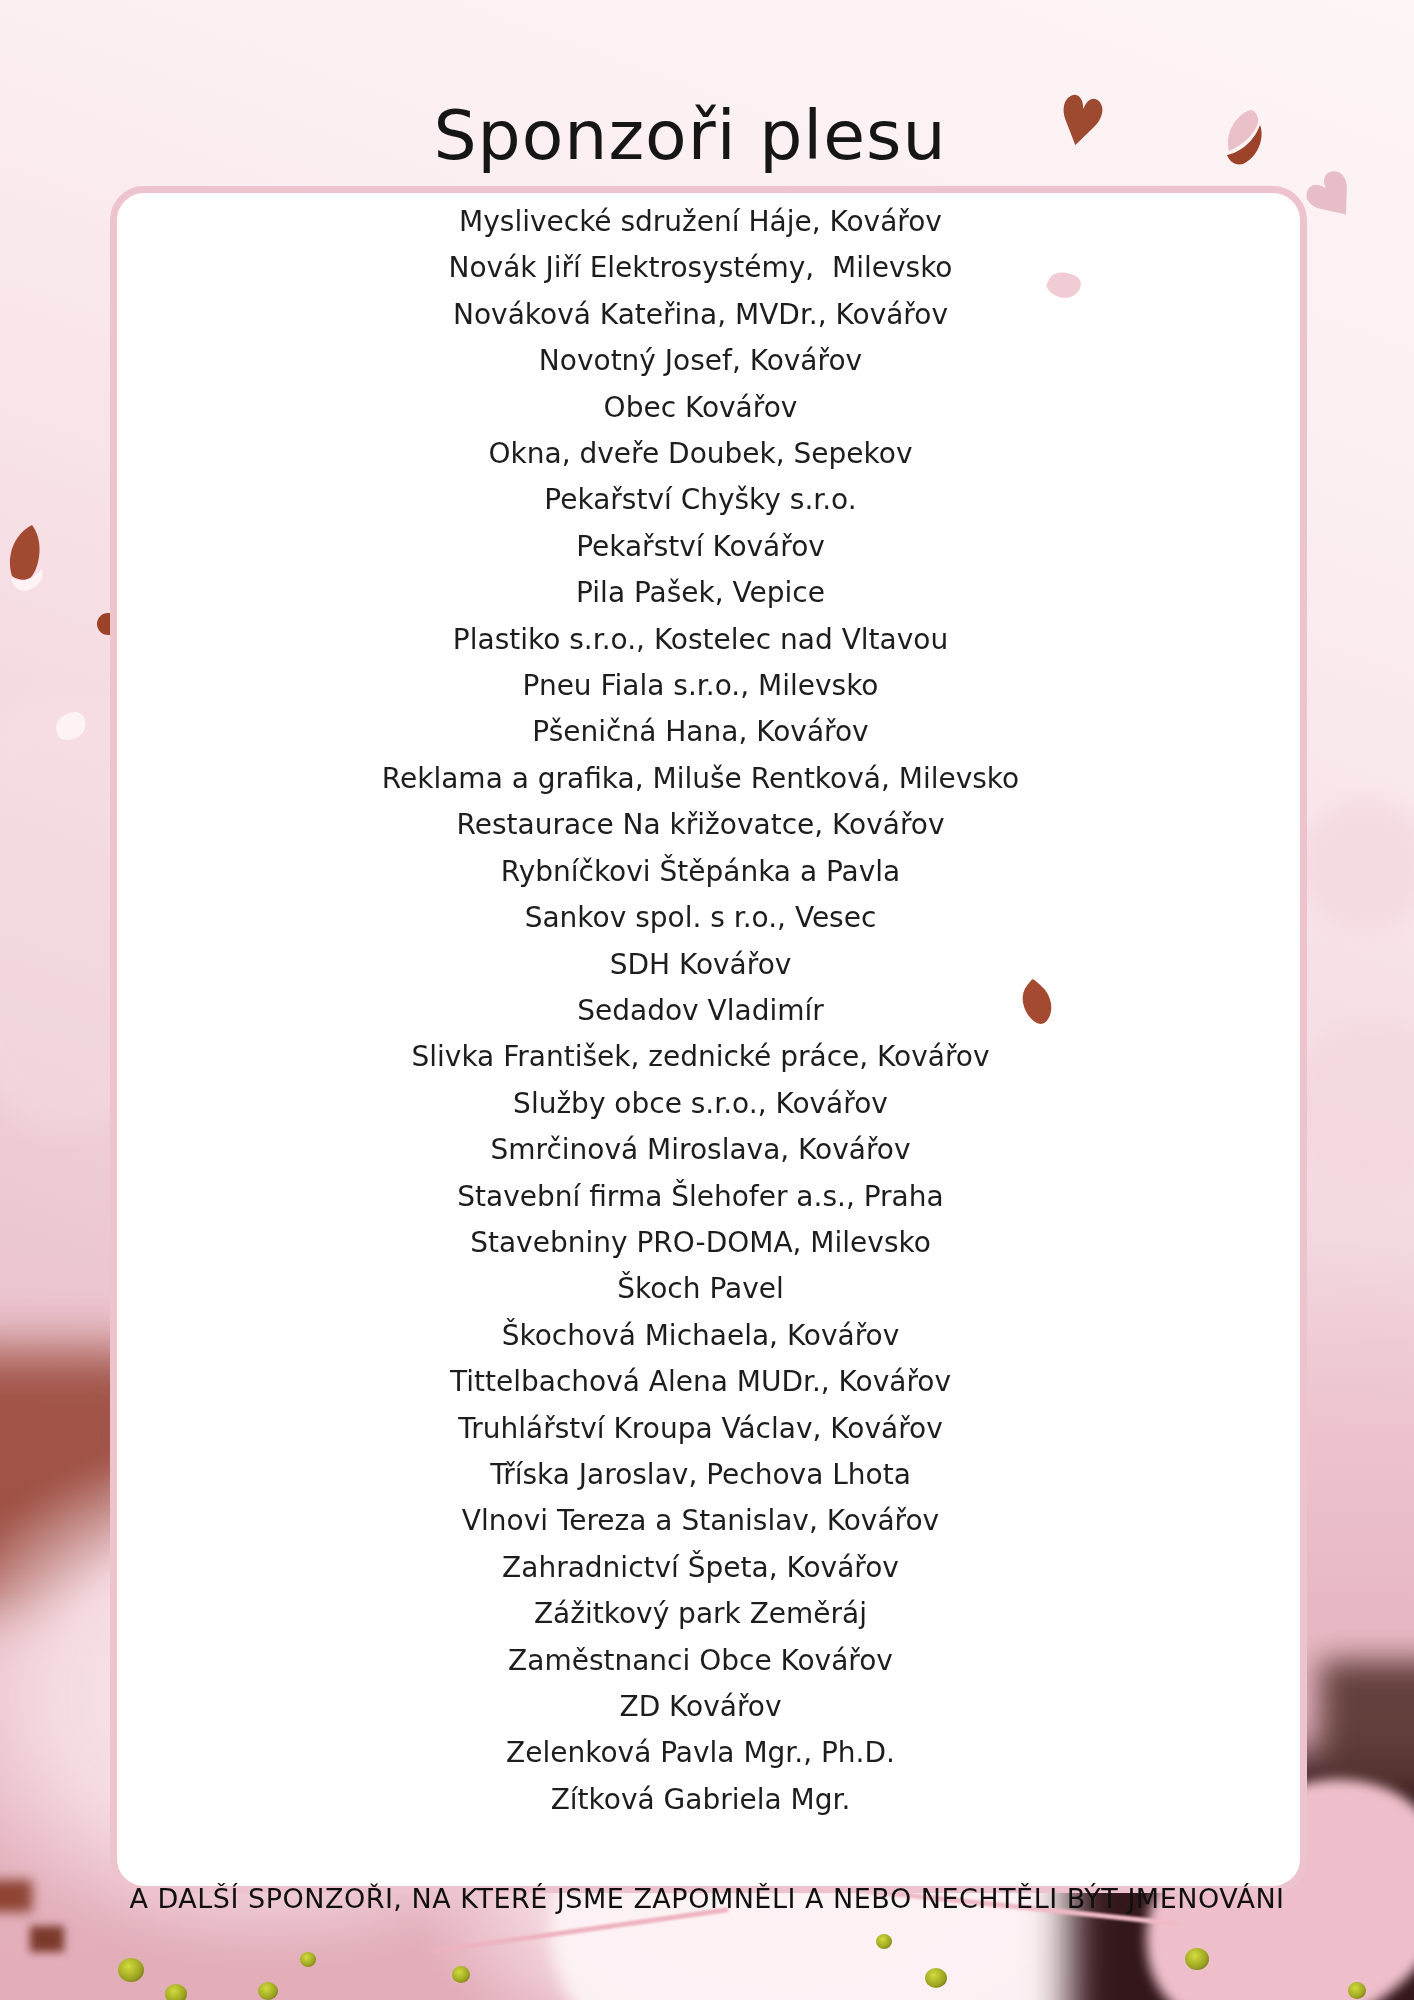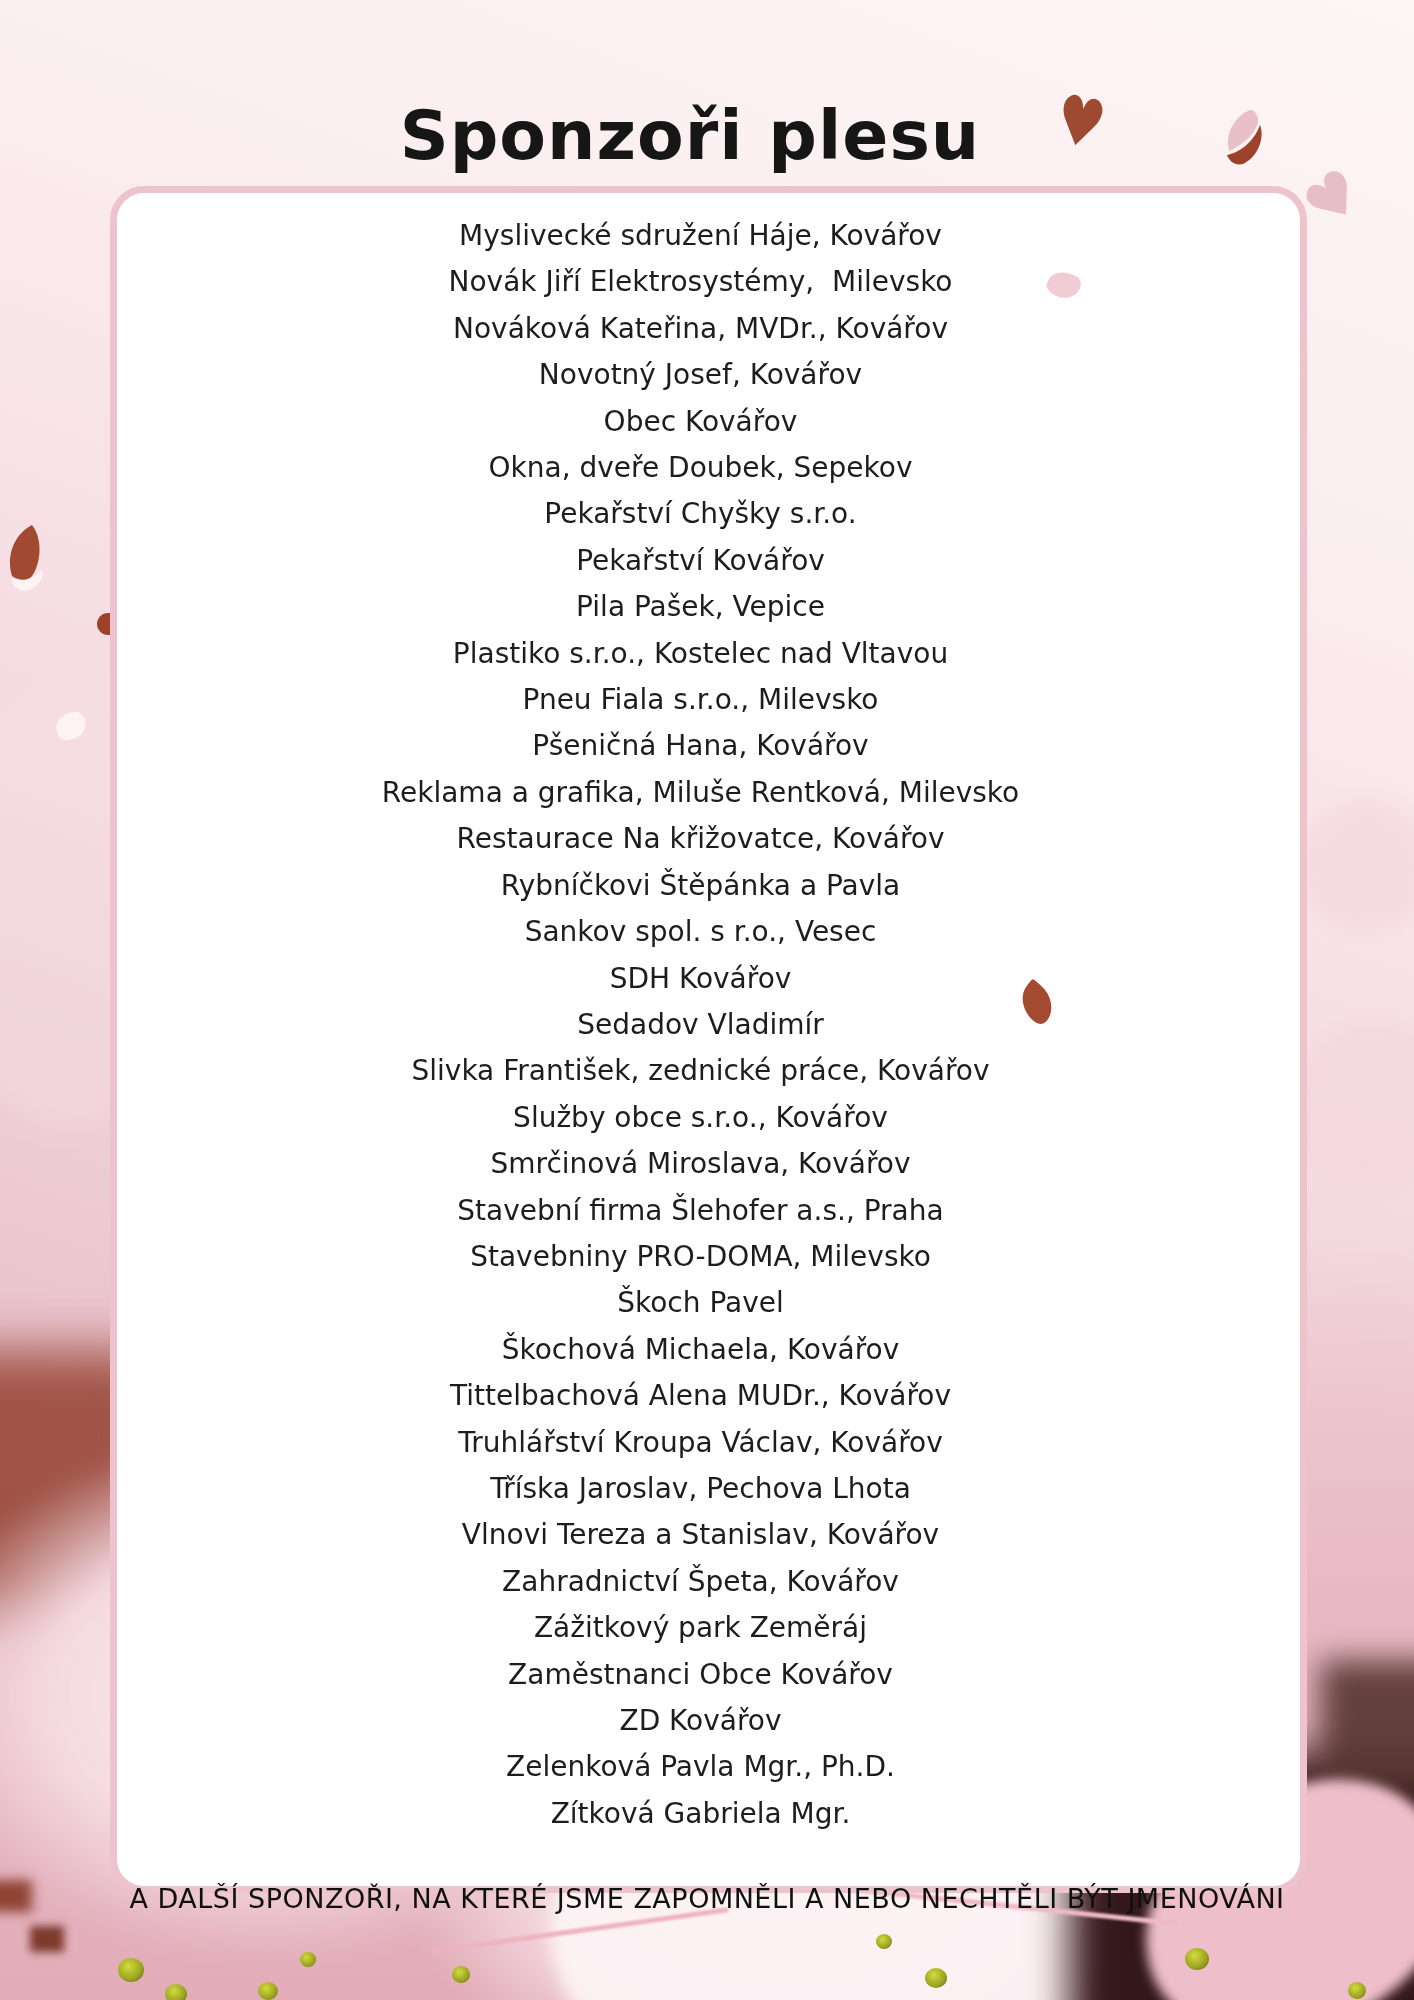--- a/index.html
+++ b/index.html
@@ -3,29 +3,29 @@
 <meta charset="utf-8">
 <style>
   html,body{margin:0;padding:0;background:#ccc;}
   .page{
     position:relative;width:1414px;height:2000px;overflow:hidden;
     background:linear-gradient(200deg,#fdf5f6 0%,#fbeef1 22%,#f5dde3 45%,#edccd5 65%,#e7bac6 82%,#e3b1bd 100%);
     font-family:"DejaVu Sans","Liberation Sans",sans-serif;
   }
   .title{
     position:absolute;top:50px;left:0;width:1380px;text-align:center;
-    font-size:68px;font-weight:700;letter-spacing:1px;color:#161616;z-index:2;
+    font-size:68px;font-weight:400;letter-spacing:1px;color:#161616;z-index:2;
   }
   
   .panel{
     position:absolute;left:110px;top:186px;width:1197px;height:1707px;
     box-sizing:border-box;background:#ffffff;border:7px solid #edc4cd;
     border-radius:34px;z-index:1;
   }
-  .sponsors{list-style:none;margin:14px;padding:6px 16px 0 0;}
+  .sponsors{list-style:none;margin:0;padding:6px 16px 0 0;}
   .sponsors li{
     text-align:center;font-size:28px;line-height:46.4px;color:#1d1d1d;white-space:pre;
   }
   .footer-line{position:absolute;z-index:3;color:#101010;white-space:nowrap;font-size:27px;letter-spacing:.5px;}
   .footer-1{top:1851px;left:0;width:1414px;text-align:center;margin-top:32px;}
   .footer-2{top:1895px;left:0;width:1120px;text-align:center;}
   
   .deco{position:absolute;pointer-events:none;}
   .heart{font-size:54px;line-height:1;}
   .heart-title{top:96px;left:1056px;color:#9d4a31;transform:rotate(12deg) scaleY(1.25);z-index:2;}

